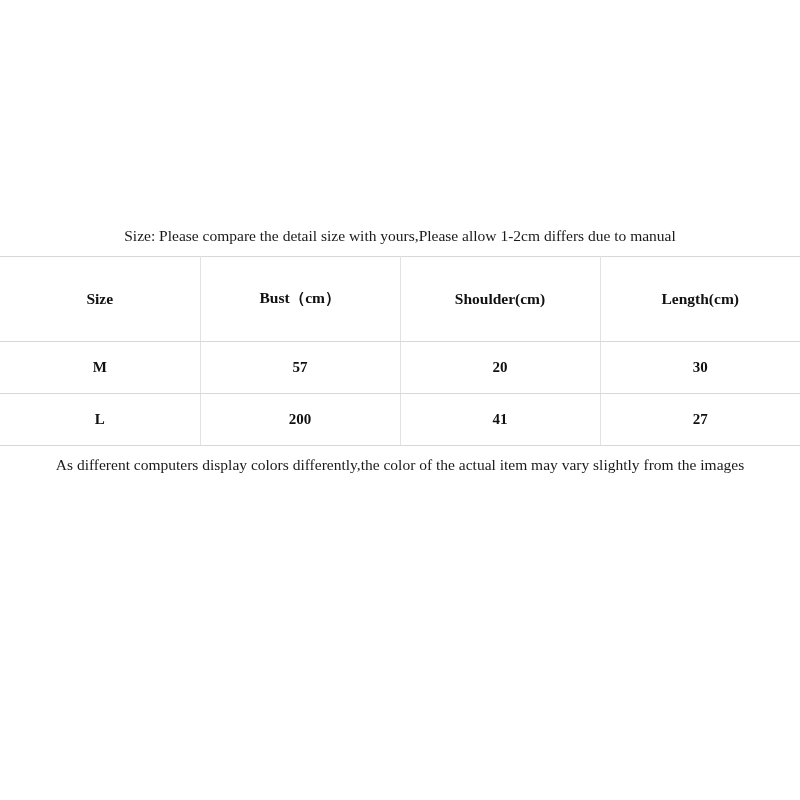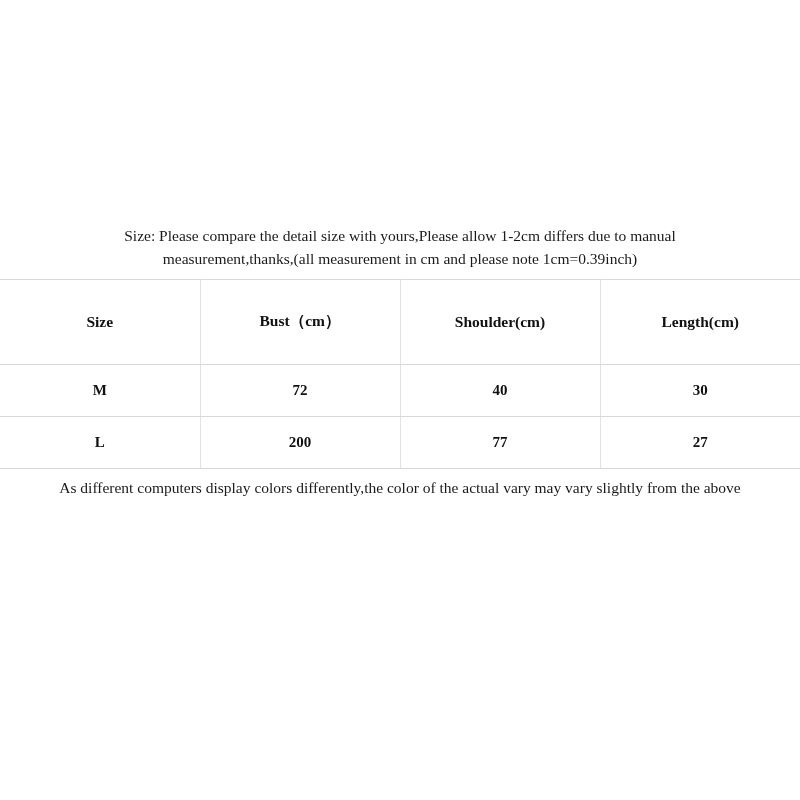--- a/index.html
+++ b/index.html
@@ -85,46 +85,45 @@
 </style>
 </head>
 <body>
 
 <div class="page">
   <div class="sheet">
 
     <div class="intro">
       <span class="lbl">Size:</span>
       <span>Please compare the detail size with yours,Please allow 1-2cm differs due to manual</span><br>
-      <span>measurement,thanks,(all measurement in cm and please note 1cm=0.39inch)</span>
     </div>
 
     <table class="size-table">
       <thead>
         <tr>
           <th>Size</th>
           <th>Bust（cm）</th>
           <th>Shoulder(cm)</th>
           <th>Length(cm)</th>
         </tr>
       </thead>
       <tbody>
         <tr>
           <td>M</td>
-          <td>72</td>
-          <td>40</td>
+          <td>57</td>
+          <td>20</td>
           <td>30</td>
         </tr>
         <tr>
           <td>L</td>
           <td>200</td>
-          <td>77</td>
+          <td>41</td>
           <td>27</td>
         </tr>
       </tbody>
     </table>
 
     <div class="footnote">
-      <span class="line1">As different computers display colors differently,the color of the actual vary may vary slightly from the above</span>
+      <span class="line1">As different computers display colors differently,the color of the actual item may vary slightly from the images</span>
     </div>
 
   </div>
 </div>
 
 </body></html>

